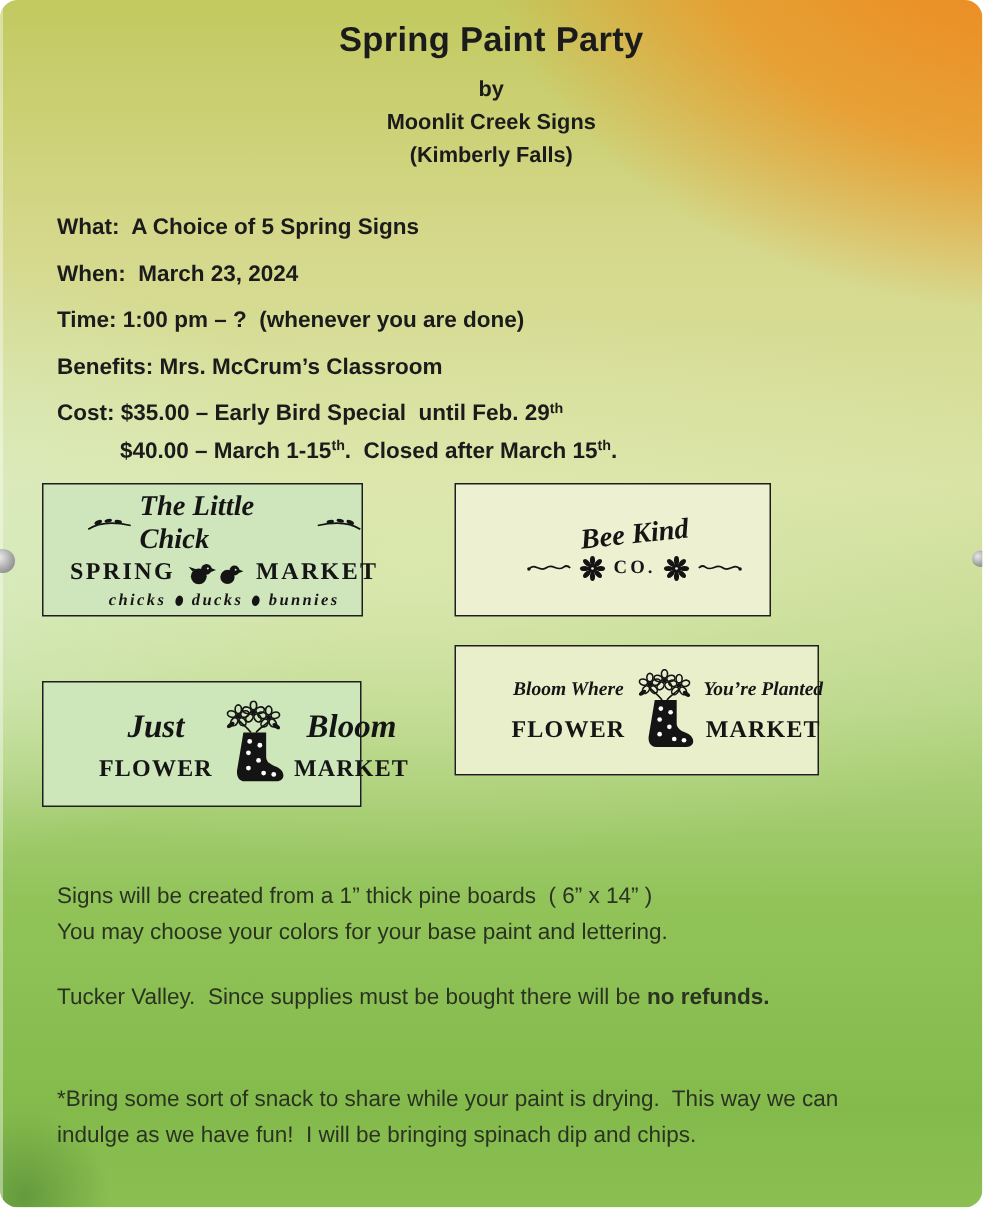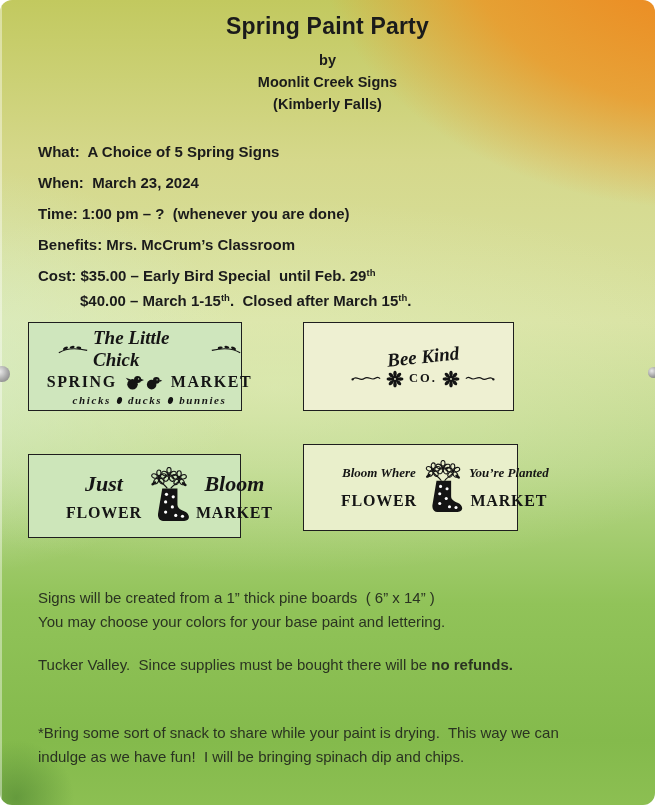--- a/index.html
+++ b/index.html
@@ -30,21 +30,21 @@
   .detail-line.cost2{padding-left:42px; margin-bottom:0;}
   .sup{font-size:9.5px; position:relative; top:-5px; font-weight:bold;}
 
   
   .sign-box{position:absolute; box-sizing:border-box; border:1.5px solid #1e1e1e;
     display:flex; flex-direction:column; align-items:center; justify-content:center;
     color:#151515; font-family:"Liberation Serif", serif;padding-left:29px;}
   .box1{left:28px; top:322px; width:214px; height:89px; background:#cfe6bd; gap:1px;}
   .box2{left:303px; top:322px; width:211px; height:89px; background:#eef0d2; gap:1px;}
   .box3{left:28px;  top:454px; width:213px; height:84px; background:#cde6ba;}
-  .box4{left:303px; top:444px; width:215px; height:87px; background:#e9efcb;}
+  .box4{left:303px; top:430px; width:243px; height:87px; background:#e9efcb;}
   .script{font-family:"Liberation Serif", serif; font-style:italic; font-weight:bold;}
   .iconrow{display:flex; align-items:center; justify-content:center;}
   .caps{font-weight:bold;}
 
   .b1-top{gap:5px;}
   .b1-script{font-size:19px;}
   .b1-mid{gap:8px; margin-top:1px;}
   .b1-word{font-size:16px; letter-spacing:1.6px;}
   .b1-sub{margin-top:2px; font-size:11px; font-style:italic; font-weight:bold; letter-spacing:1.6px; display:flex; align-items:center;}
   .egg{display:inline-block; width:5px; height:7px; background:#141414; border-radius:50%; margin:0 6px; transform:rotate(14deg);}

